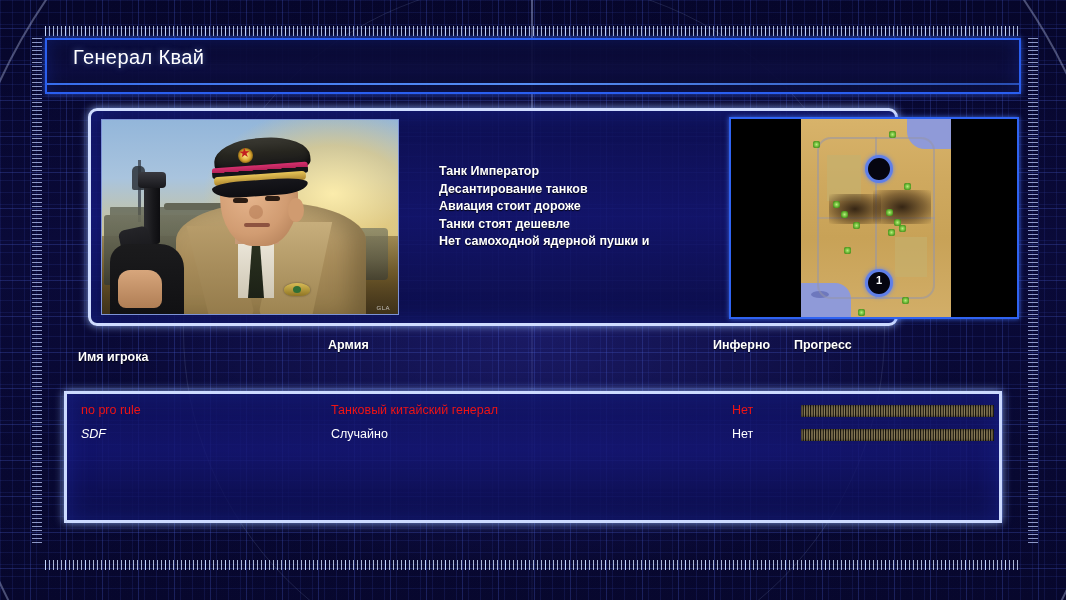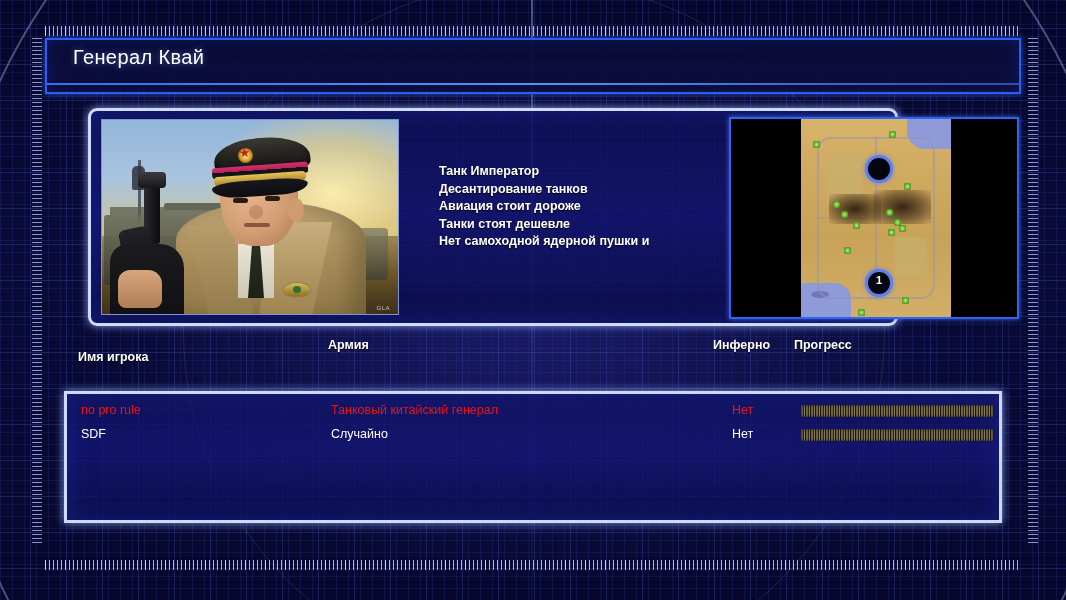--- a/index.html
+++ b/index.html
@@ -636,21 +636,21 @@
   </div>
 
   <div class="list-panel">
     <div class="prow r0">
       <div class="c pname" style="color:#ef1414;">no pro rule</div>
       <div class="c parmy" style="color:#ef1414;">Танковый китайский генерал</div>
       <div class="c pteam" style="color:#ef1414;">Нет</div>
       <div class="pbar"></div>
     </div>
     <div class="prow r1">
-      <div class="c pname" style="color:#ffffff;">SDF</div>
+      <div class="c pname" style="color:#ffffff;font-style:italic;">SDF</div>
       <div class="c parmy" style="color:#ffffff;">Случайно</div>
       <div class="c pteam" style="color:#ffffff;">Нет</div>
       <div class="pbar"></div>
     </div>
   </div>
 
 
 </div>
 
 </body></html>

